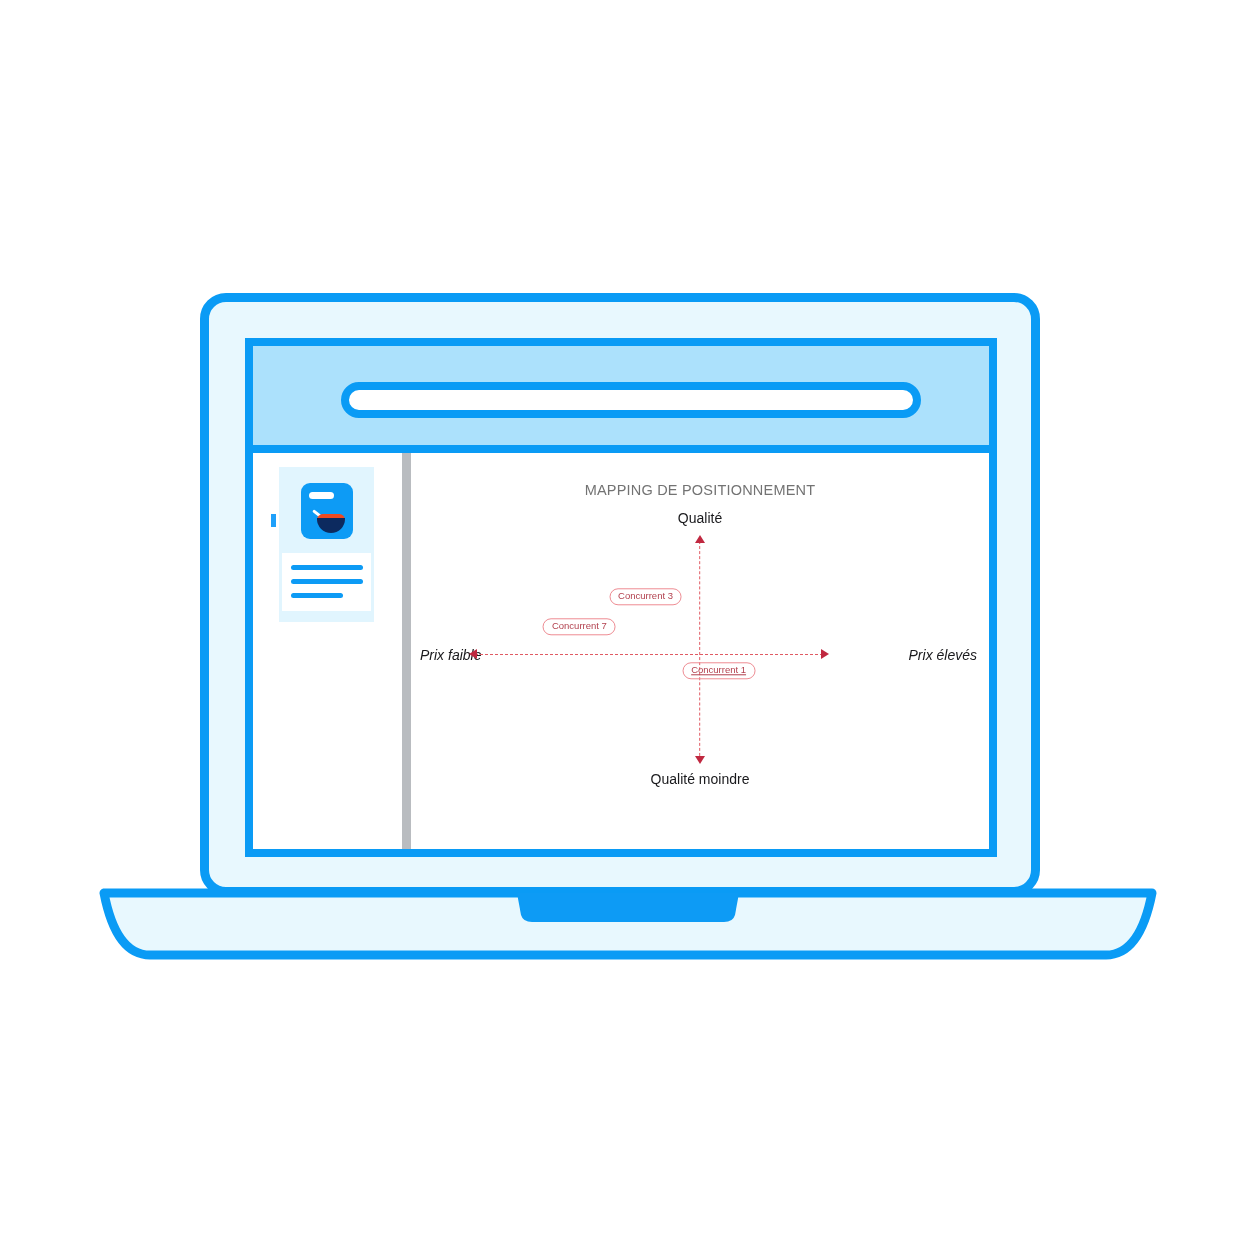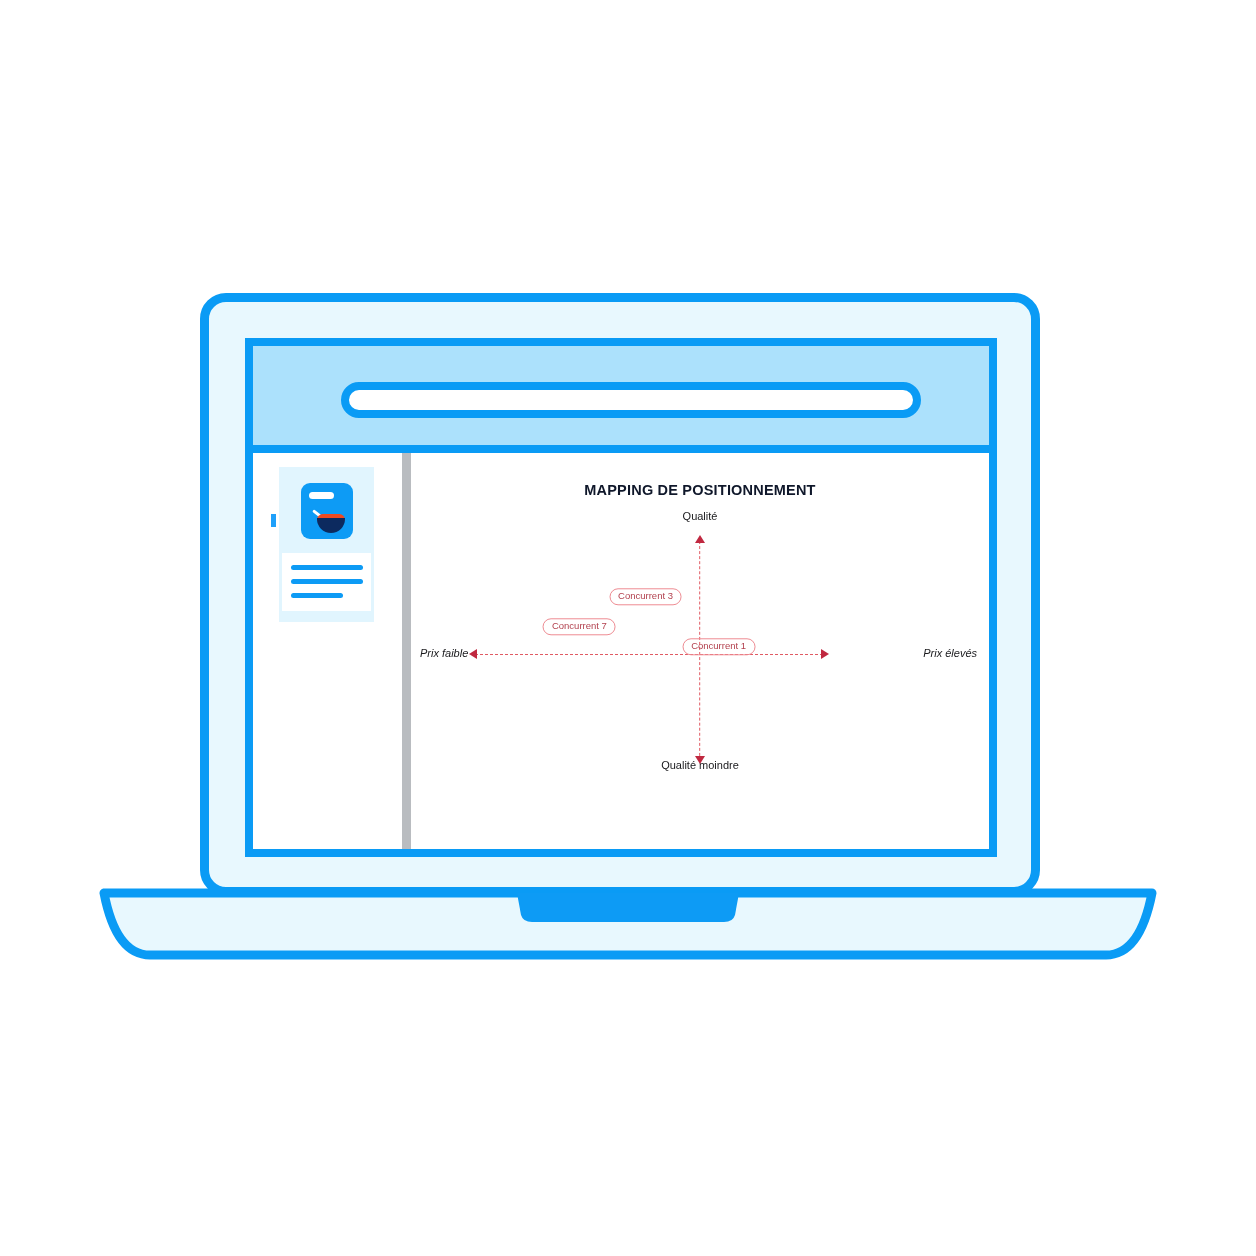--- a/index.html
+++ b/index.html
@@ -151,34 +151,34 @@
   .content {
     position: relative;
     flex: 1 1 auto;
     height: 100%;
     background: #ffffff;
   }
   .chart-title {
     position: absolute;
     top: 29px; left: 0; right: 0;
     text-align: center;
-    color: #0f172a;
+    color: #737373;
     font-size: 14.5px;
-    font-weight: 700;
+    font-weight: 400;
     letter-spacing: 0.2px;
   }
   .axis-label {
     position: absolute;
     color: #19191C;
-    font-size: 11px;
+    font-size: 14px;
     font-weight: 400;
     white-space: nowrap;
   }
   .lbl-top    { top: 57px; left: 50%; transform: translateX(-50%); }
-  .lbl-bottom { top: 306px; left: 50%; transform: translateX(-50%); }
+  .lbl-bottom { top: 318px; left: 50%; transform: translateX(-50%); }
   .lbl-left   { top: 194px; left: 9px; font-style: italic; }
   .lbl-right  { top: 194px; right: 12px; font-style: italic; }
 
   
   .axis-v {
     position: absolute;
     left: 50%; top: 88px;
     width: 0; height: 220px;
     border-left: 1.6px dashed #E05A63;
     transform: translateX(-0.8px);
@@ -286,21 +286,21 @@
         <div class="axis-v"></div>
         <div class="axis-h"></div>
 
         <div class="arrow arrow-up"></div>
         <div class="arrow arrow-down"></div>
         <div class="arrow arrow-left"></div>
         <div class="arrow arrow-right"></div>
 
         <div class="pill" id="pt0" style="left: 234.52px; top: 143.8px; transform: translate(-50%, -50%);">Concurrent 3</div>
         <div class="pill" id="pt1" style="left: 168.4px; top: 173.5px; transform: translate(-50%, -50%);">Concurrent 7</div>
-        <div class="pill" id="pt2" style="left: 307.6px; top: 194px; transform: translate(-50%, -50%);">Concurrent 1</div>
+        <div class="pill" id="pt2" style="left: 307.6px; top: 218px; transform: translate(-50%, -50%); text-decoration: underline;">Concurrent 1</div>
 
       </div>
     </div>
   </div>
 
   <svg width="1256" height="1256" style="position:absolute;left:0;top:0;pointer-events:none">
     <path d="M 104 893 L 1152 893 Q 1140 955 1106 955 L 150 955 Q 116 955 104 893 Z" fill="#E8F8FE" stroke="#0A9BF5" stroke-width="9" stroke-linejoin="round"></path>
     <path d="M 517 893 L 739 893 L 735 915 Q 733 922 724 922 L 532 922 Q 523 922 521 915 Z" fill="#0D9BF5"></path>
   </svg>
 

